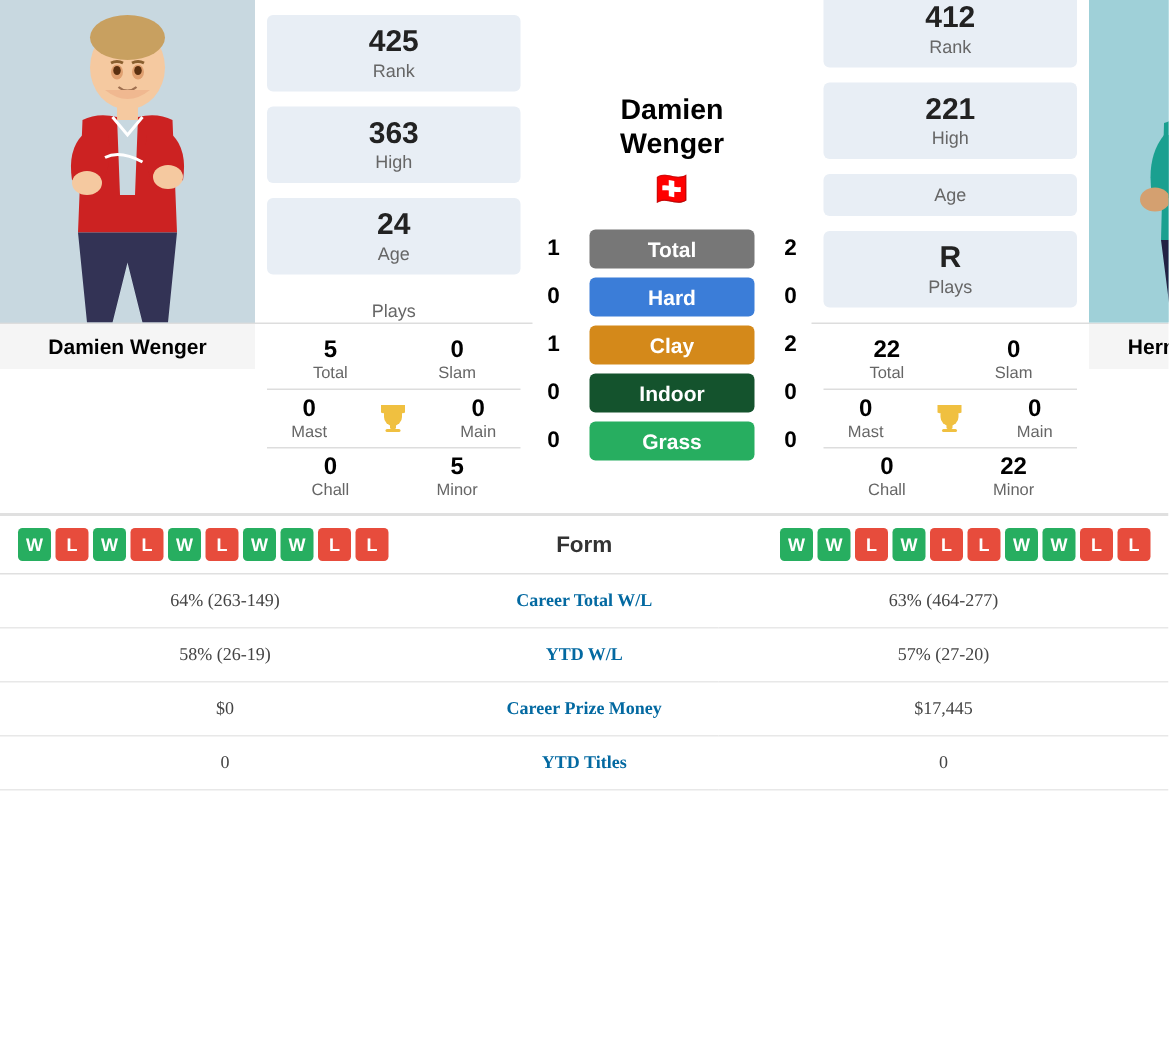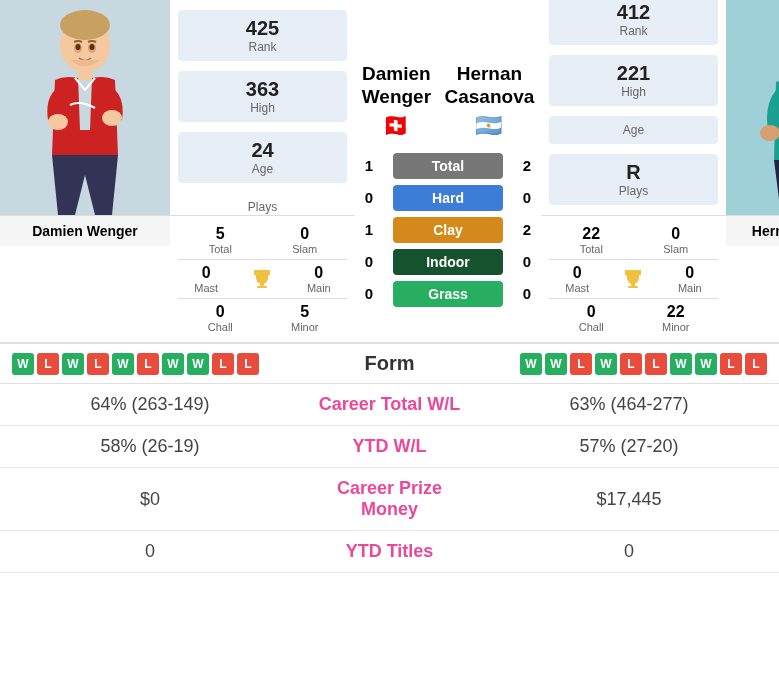--- a/index.html
+++ b/index.html
@@ -36,27 +36,28 @@
       width: 779px;
       border-collapse: collapse;
     }
 
     .stats-table tr {
       border-bottom: 1px solid #e8e8e8;
     }
 
     .stats-table td {
       padding: 10px 8px;
-      font-size: 18px;
+      font-size: 12px;
+      font-family: Liberation Serif, serif;
     }
 
     .stats-table .center-label {
       text-align: center;
       font-weight: bold;
-      color: #ec4899;
+      color: #0369a1;
     }
 
     .stats-table .left-val {
       text-align: center;
       color: #444;
     }
 
     .stats-table .right-val {
       text-align: center;
       color: #444;
@@ -320,24 +321,20 @@
       </div>
     </div>
 
     <div class="col-center">
 
       <div style="display:flex; width:100%; justify-content:space-around; margin-bottom: 8px; margin-top: 48px;">
         <div style="text-align:center;">
           <div style="font-size:19px; font-weight:bold; line-height:1.2;">Damien<br>Wenger</div>
           <div style="font-size:22px; margin-top:4px;">🇨🇭</div>
         </div>
-        <div style="text-align:center;">
-          <div style="font-size:19px; font-weight:bold; line-height:1.2;">Hernan<br>Casanova</div>
-          <div style="font-size:22px; margin-top:4px;">🇦🇷</div>
-        </div>
       </div>
 
       <div id="surface-rows">
 
       <div class="total-row">
     <span class="total-num">1</span>
     <span class="total-badge" style="background:#777777">Total</span>
     <span class="total-num">2</span>
   </div>
           <div class="total-row">
@@ -475,21 +472,21 @@
         <div class="form-badge badge-l">L</div>
         <div class="form-badge badge-w">W</div>
         <div class="form-badge badge-l">L</div>
         <div class="form-badge badge-w">W</div>
         <div class="form-badge badge-l">L</div>
         <div class="form-badge badge-w">W</div>
         <div class="form-badge badge-w">W</div>
         <div class="form-badge badge-l">L</div>
         <div class="form-badge badge-l">L</div>
       </div>
-    <div style="font-size:20px; font-weight:bold; color:#333;">Form</div>
+    <div style="font-size:15px; font-weight:bold; color:#333;">Form</div>
     <div id="right-form-badges" class="form-badges">
         <div class="form-badge badge-w">W</div>
         <div class="form-badge badge-w">W</div>
         <div class="form-badge badge-l">L</div>
         <div class="form-badge badge-w">W</div>
         <div class="form-badge badge-l">L</div>
         <div class="form-badge badge-l">L</div>
         <div class="form-badge badge-w">W</div>
         <div class="form-badge badge-w">W</div>
         <div class="form-badge badge-l">L</div>

